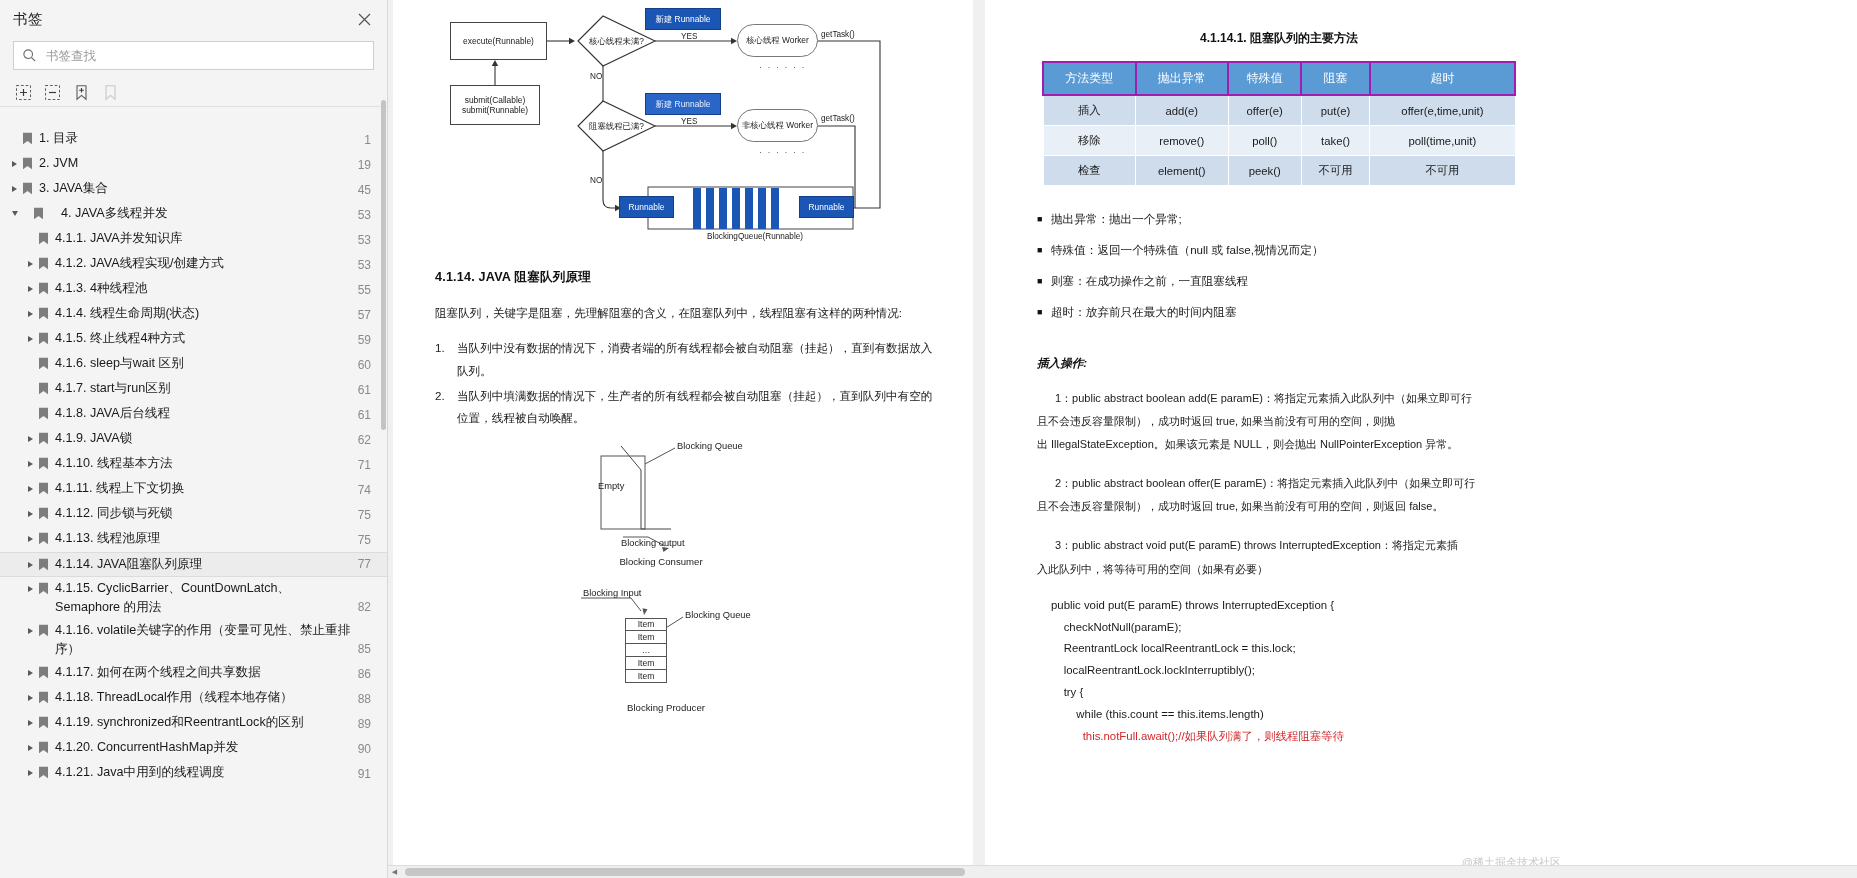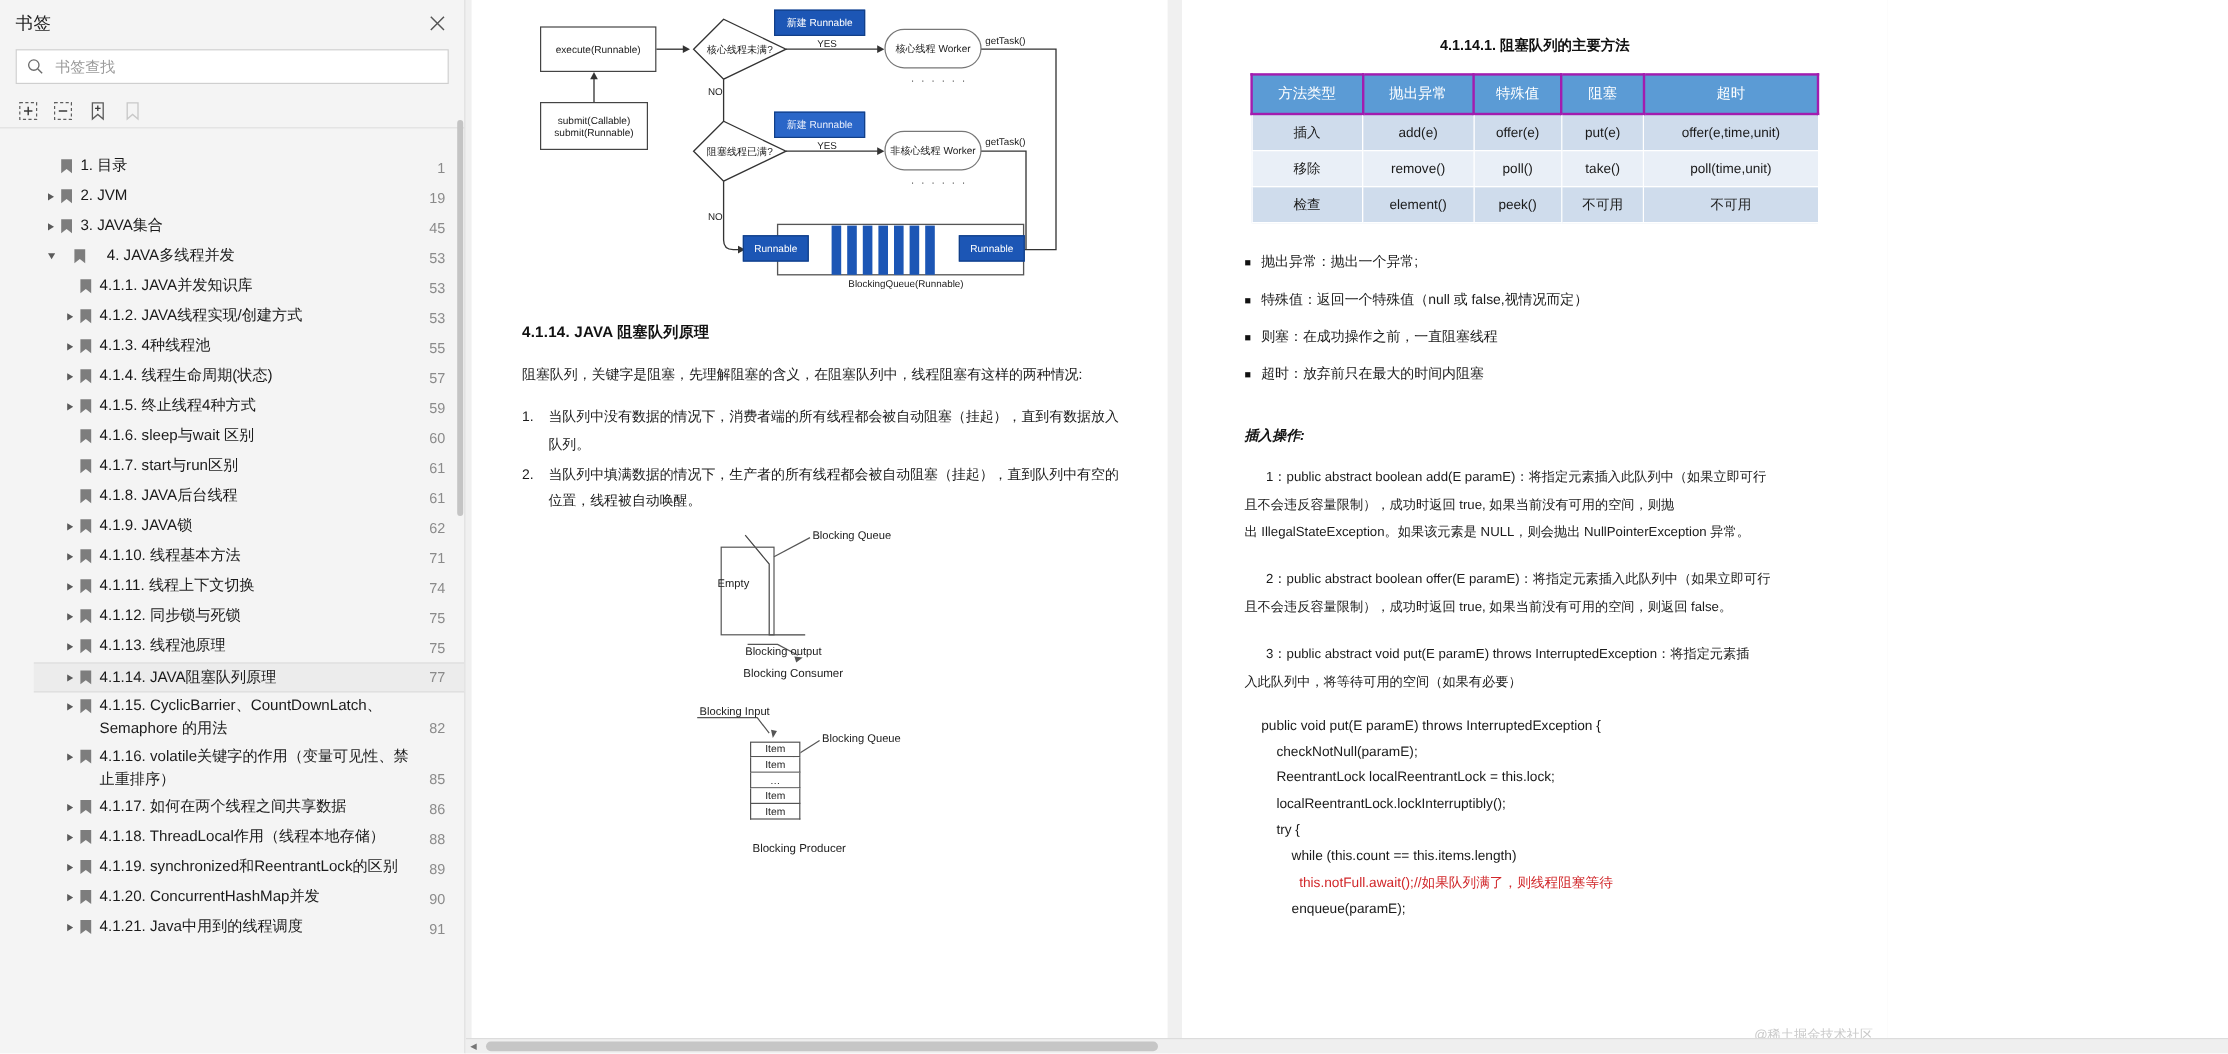--- a/index.html
+++ b/index.html
@@ -96,21 +96,20 @@
     color: #555;
   }
   .tb-btn.disabled { color: #c3c3c3; cursor: default; }
   .tb-btn svg { display: block; }
 
   .sb-tree {
     flex: 1 1 auto;
     overflow: hidden;
     padding-top: 19px;
     position: relative;
-    margin-left: 28px;
   }
   .tree-row {
     display: flex;
     align-items: flex-start;
     min-height: 25px;
     padding: 2px 0 2px 0;
     position: relative;
     cursor: pointer;
     font-size: 12.6px;
     color: #1a1a1a;
@@ -882,21 +881,20 @@
           </div>
 
         <div class="code" id="r-code">
             <div>public void put(E paramE) throws InterruptedException {</div>
             <div>    checkNotNull(paramE);</div>
             <div>    ReentrantLock localReentrantLock = this.lock;</div>
             <div>    localReentrantLock.lockInterruptibly();</div>
             <div>    try {</div>
             <div>        while (this.count == this.items.length)</div>
             <div class="red">          this.notFull.await();//如果队列满了，则线程阻塞等待</div>
-            <div>        enqueue(paramE);</div>
           </div>
       </div>
       <div class="watermark">@稀土掘金技术社区</div>
     </div>
 
     <div class="spacer-r"></div>
 
     <div class="hbar">
       <span class="arw">◀</span>
       <div class="thumb"></div>

